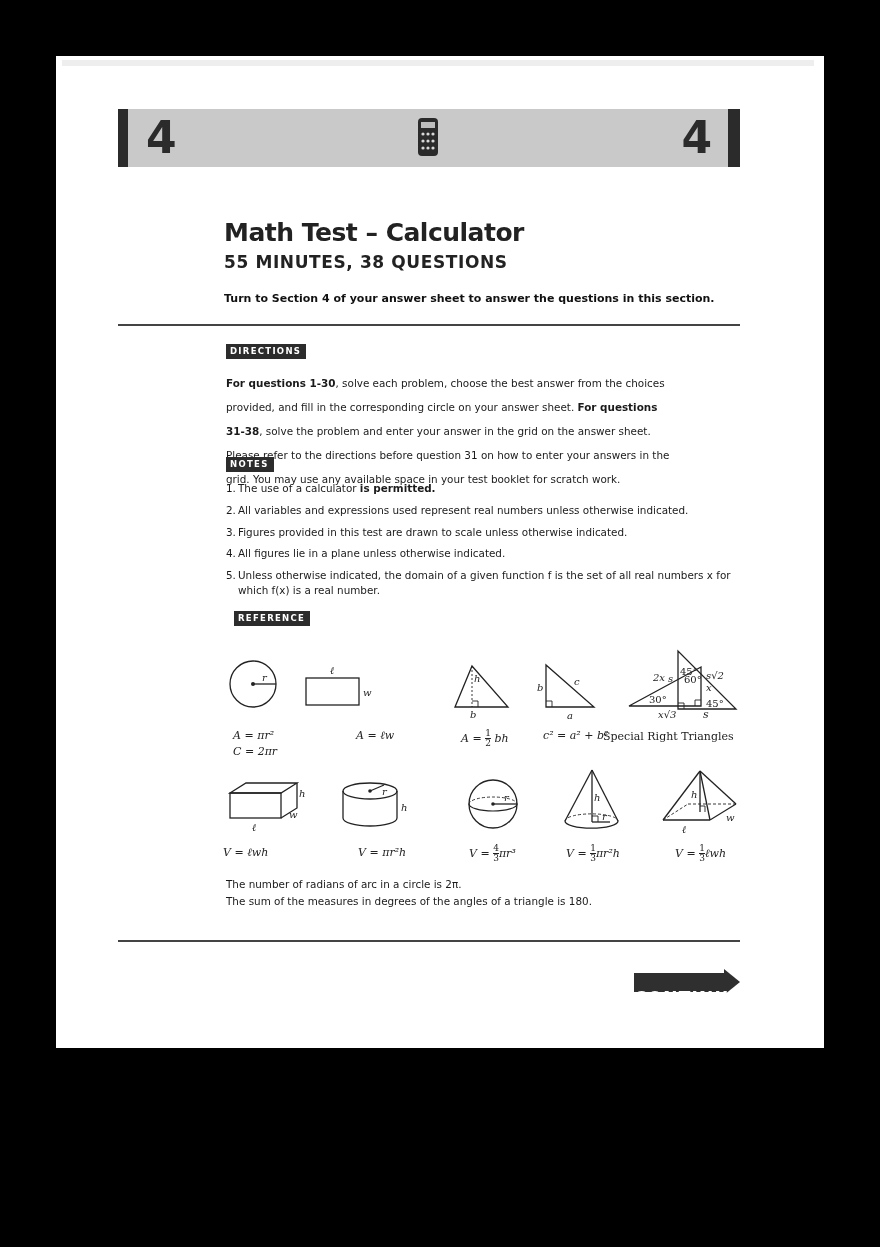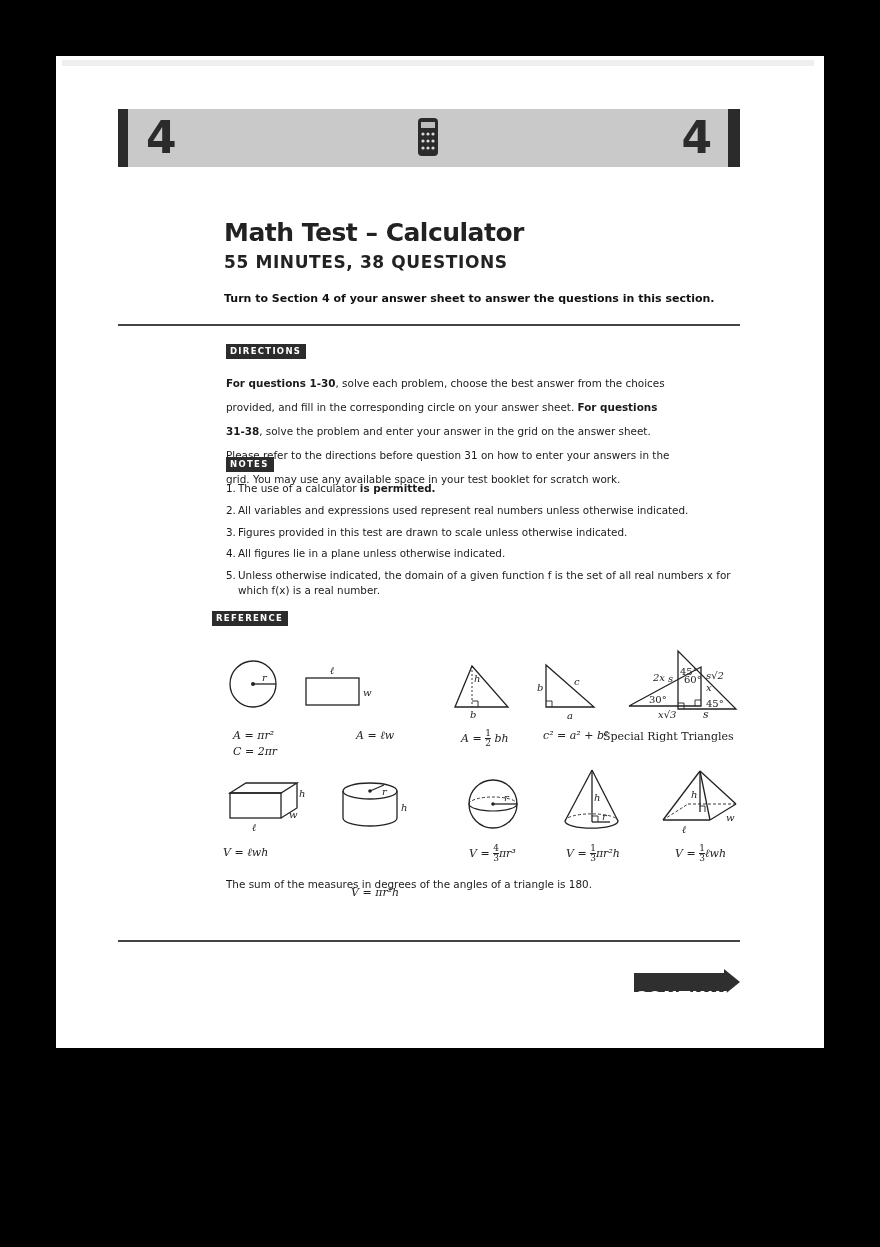--- a/index.html
+++ b/index.html
@@ -94,21 +94,21 @@
     </div>
     <div class="note" style="top:65px;">
       <span class="n">4.</span><span>All figures lie in a plane unless otherwise indicated.</span>
     </div>
     <div class="note" style="top:87px;">
       <span class="n">5.</span><span>Unless otherwise indicated, the domain of a given function f is the set of all real numbers x for</span>
       <span class="cont">which f(x) is a real number.</span>
     </div>
   </div>
 
-  <div class="tag" style="left:156px; top:555px;">REFERENCE</div>
+  <div class="tag" style="left:178px; top:555px;">REFERENCE</div>
 
   <svg class="fig" style="left:170px; top:598px;" width="60" height="60">
     <circle cx="27" cy="30" r="23" fill="none" stroke="#222" stroke-width="1.3"></circle>
     <circle cx="27" cy="30" r="2" fill="#222"></circle>
     <line x1="27" y1="30" x2="50" y2="30" stroke="#222" stroke-width="1.3"></line>
     <text x="36" y="27" font-family="DejaVu Serif, serif" font-style="italic" font-size="10" fill="#222">r</text>
   </svg>
   <div class="formula" style="left:177px; top:673px;">A = πr²</div>
   <div class="formula" style="left:177px; top:689px;">C = 2πr</div>
 
@@ -171,21 +171,21 @@
   <svg class="fig" style="left:286px; top:722px;" width="70" height="54">
     <ellipse cx="28" cy="13" rx="27" ry="8" fill="none" stroke="#222" stroke-width="1.3"></ellipse>
     <line x1="1" y1="13" x2="1" y2="40" stroke="#222" stroke-width="1.3"></line>
     <line x1="55" y1="13" x2="55" y2="40" stroke="#222" stroke-width="1.3"></line>
     <path d="M1,40 A27,8 0 0 0 55,40" fill="none" stroke="#222" stroke-width="1.3"></path>
     <circle cx="28" cy="13" r="1.8" fill="#222"></circle>
     <line x1="28" y1="13" x2="42" y2="7" stroke="#222" stroke-width="1.3"></line>
     <text x="40" y="17" font-family="DejaVu Serif, serif" font-style="italic" font-size="10" fill="#222">r</text>
     <text x="59" y="33" font-family="DejaVu Serif, serif" font-style="italic" font-size="10" fill="#222">h</text>
   </svg>
-  <div class="formula" style="left:295px; top:790px;margin-top:40px;">V = πr²h</div>
+  <div class="formula" style="left:302px; top:790px;">V = πr²h</div>
 
   <svg class="fig" style="left:410px; top:720px;" width="56" height="56">
     <circle cx="27" cy="28" r="24" fill="none" stroke="#222" stroke-width="1.3"></circle>
     <path d="M3,28 A24,7 0 0 0 51,28" fill="none" stroke="#222" stroke-width="1.2"></path>
     <path d="M3,28 A24,7 0 0 1 51,28" fill="none" stroke="#222" stroke-width="0.9" stroke-dasharray="3,2"></path>
     <circle cx="27" cy="28" r="1.8" fill="#222"></circle>
     <line x1="27" y1="28" x2="51" y2="28" stroke="#222" stroke-width="1.3"></line>
     <text x="38" y="25" font-family="DejaVu Serif, serif" font-style="italic" font-size="10" fill="#222">r</text>
   </svg>
   <div class="formula" style="left:413px; top:788px;">V = <span style="display:inline-block; vertical-align:middle; text-align:center; font-style:normal; font-size:9px; line-height:9px;"><span style="display:block; border-bottom:1px solid #222;">4</span><span style="display:block;">3</span></span>πr³</div>
@@ -213,20 +213,21 @@
     <line x1="28" y1="38" x2="76" y2="38" stroke="#222" stroke-width="0.9" stroke-dasharray="3,2"></line>
     <line x1="40" y1="5" x2="40" y2="46" stroke="#222" stroke-width="1.3"></line>
     <polyline points="40,40 45,40 45,46" fill="none" stroke="#222" stroke-width="0.9"></polyline>
     <text x="31" y="32" font-family="DejaVu Serif, serif" font-style="italic" font-size="10" fill="#222">h</text>
     <text x="66" y="55" font-family="DejaVu Serif, serif" font-style="italic" font-size="10" fill="#222">w</text>
     <text x="22" y="67" font-family="DejaVu Serif, serif" font-style="italic" font-size="10" fill="#222">ℓ</text>
   </svg>
   <div class="formula" style="left:619px; top:788px;">V = <span style="display:inline-block; vertical-align:middle; text-align:center; font-style:normal; font-size:9px; line-height:9px;"><span style="display:block; border-bottom:1px solid #222;">1</span><span style="display:block;">3</span></span>ℓwh</div>
 
   <div class="abs facts">
+    <div>The number of radians of arc in a circle is 2π.</div>
     <div>The sum of the measures in degrees of the angles of a triangle is 180.</div>
   </div>
 
   <div class="rule" style="top:884px;"></div>
 
   <div class="continue">
     <div class="body"></div>
     <div class="arrow"></div>
     <div class="lbl">CONTINUE</div>
   </div>

